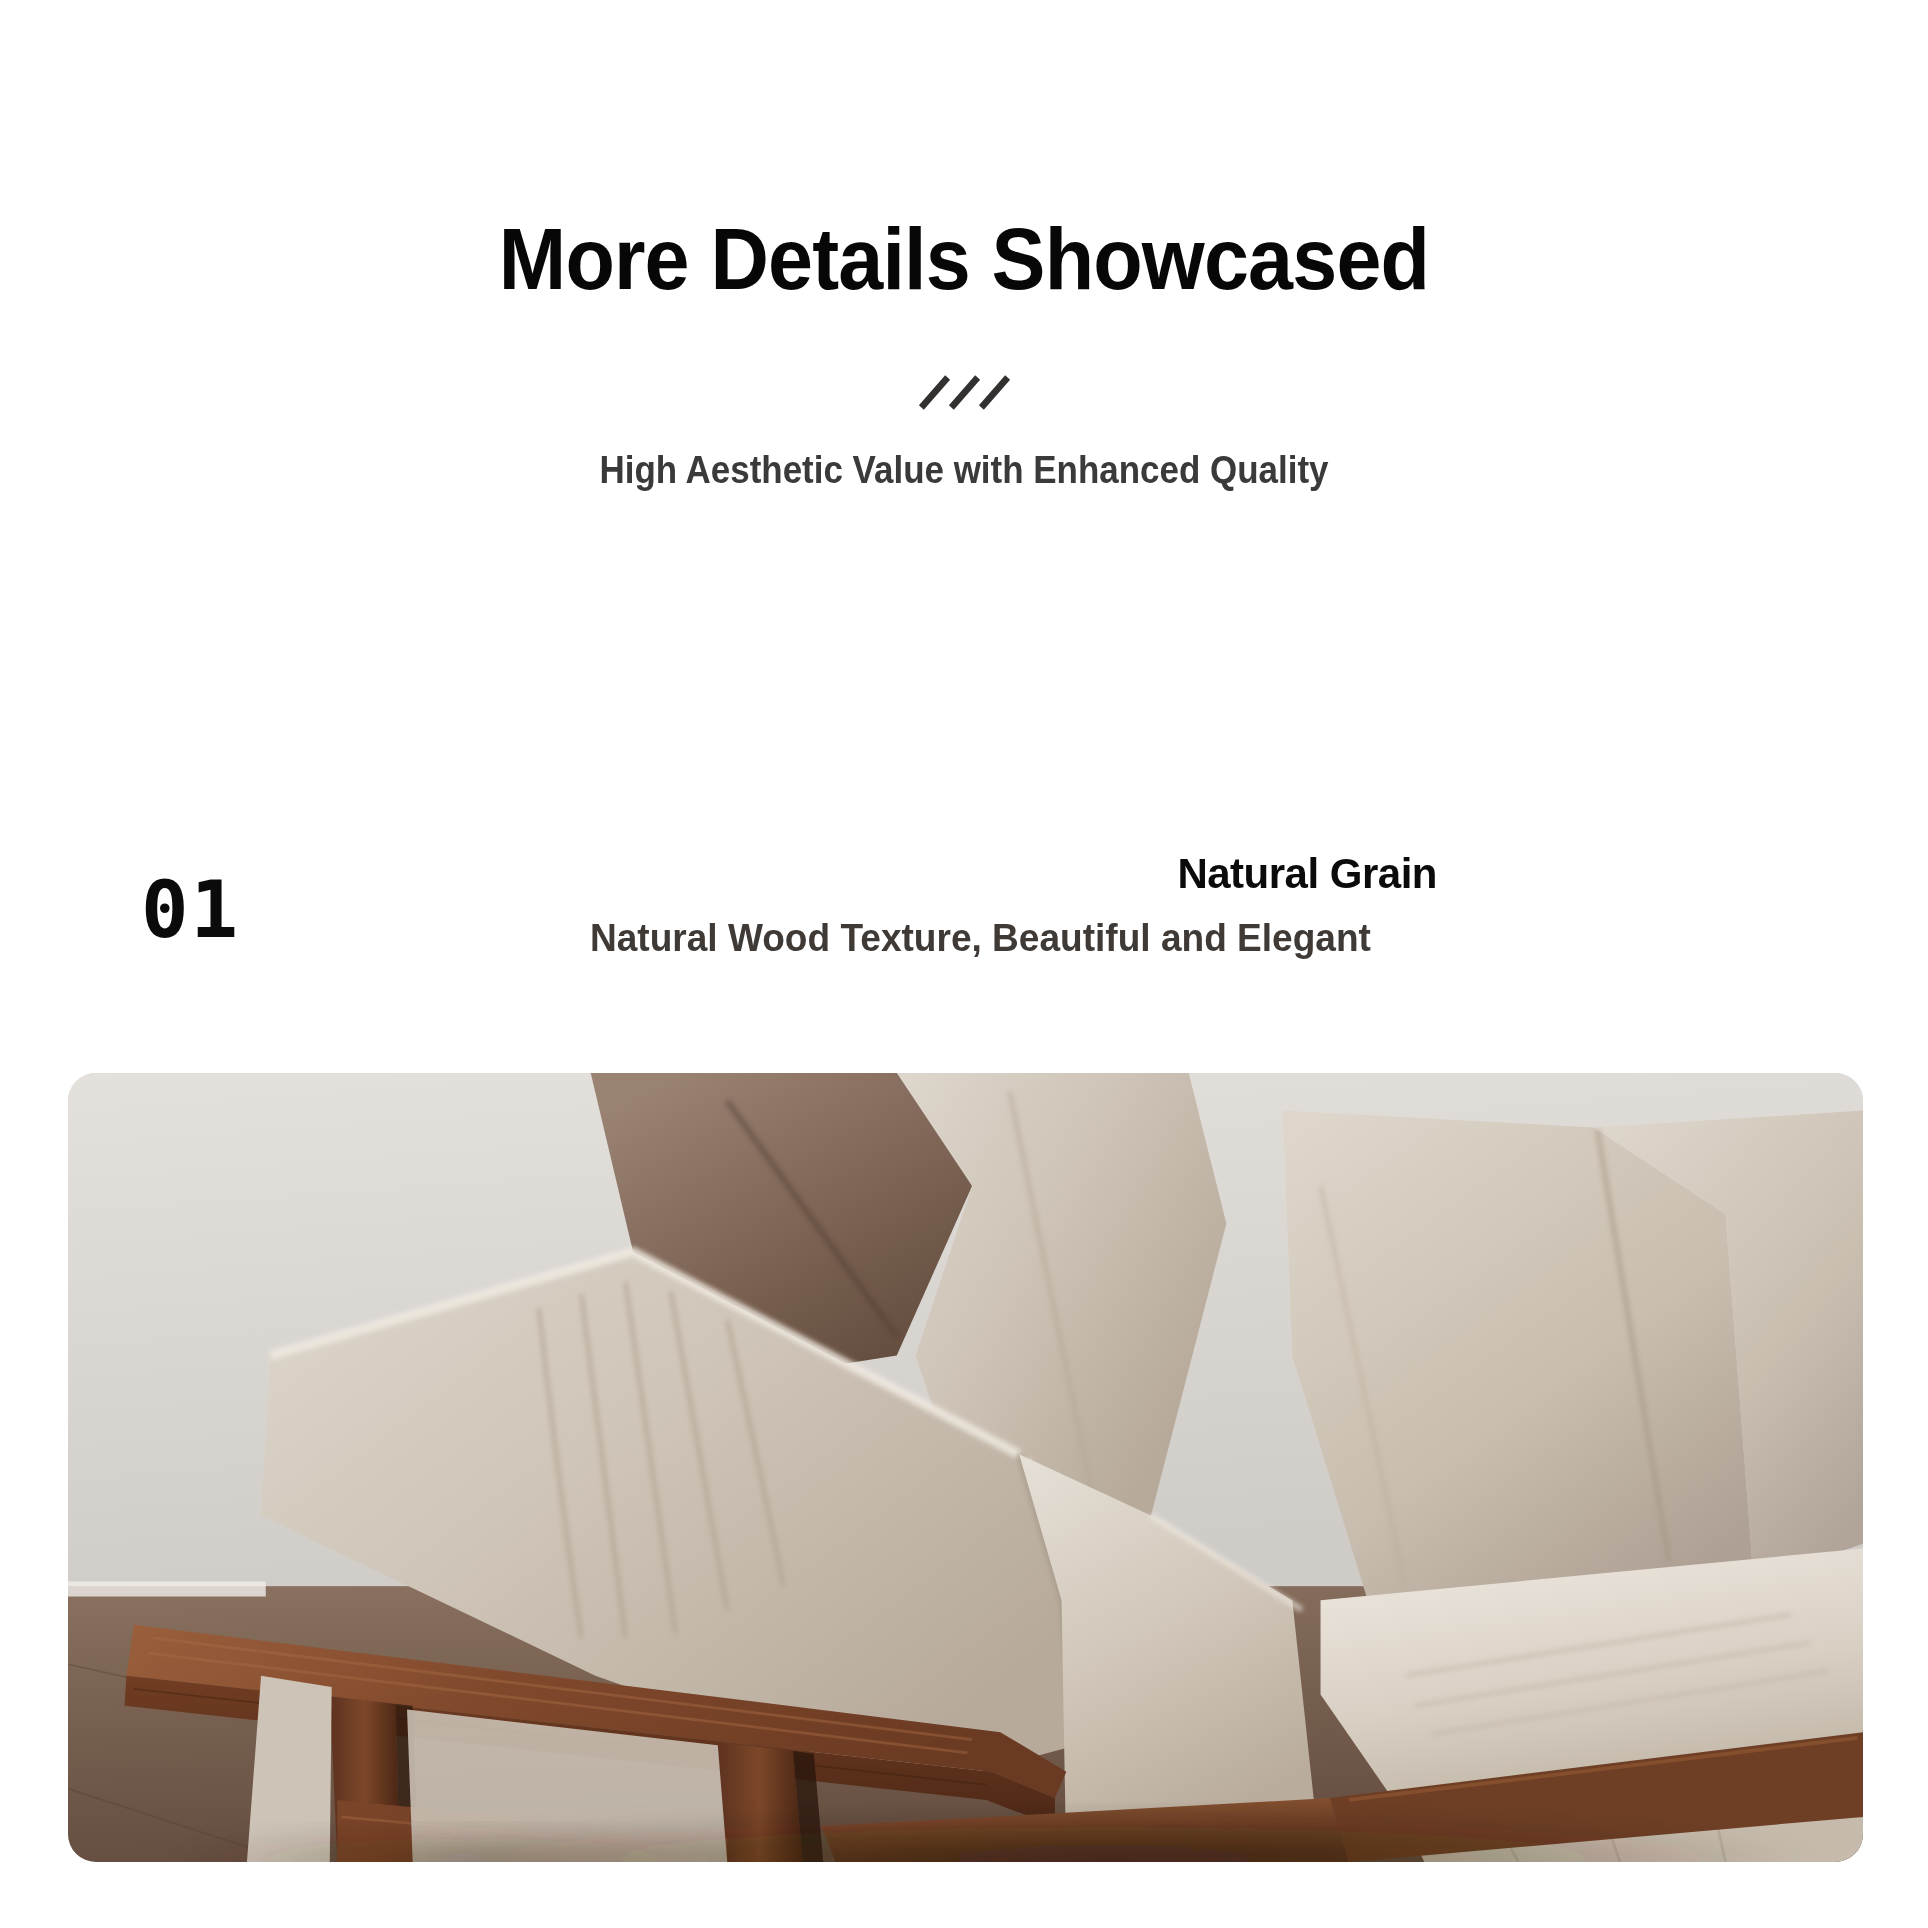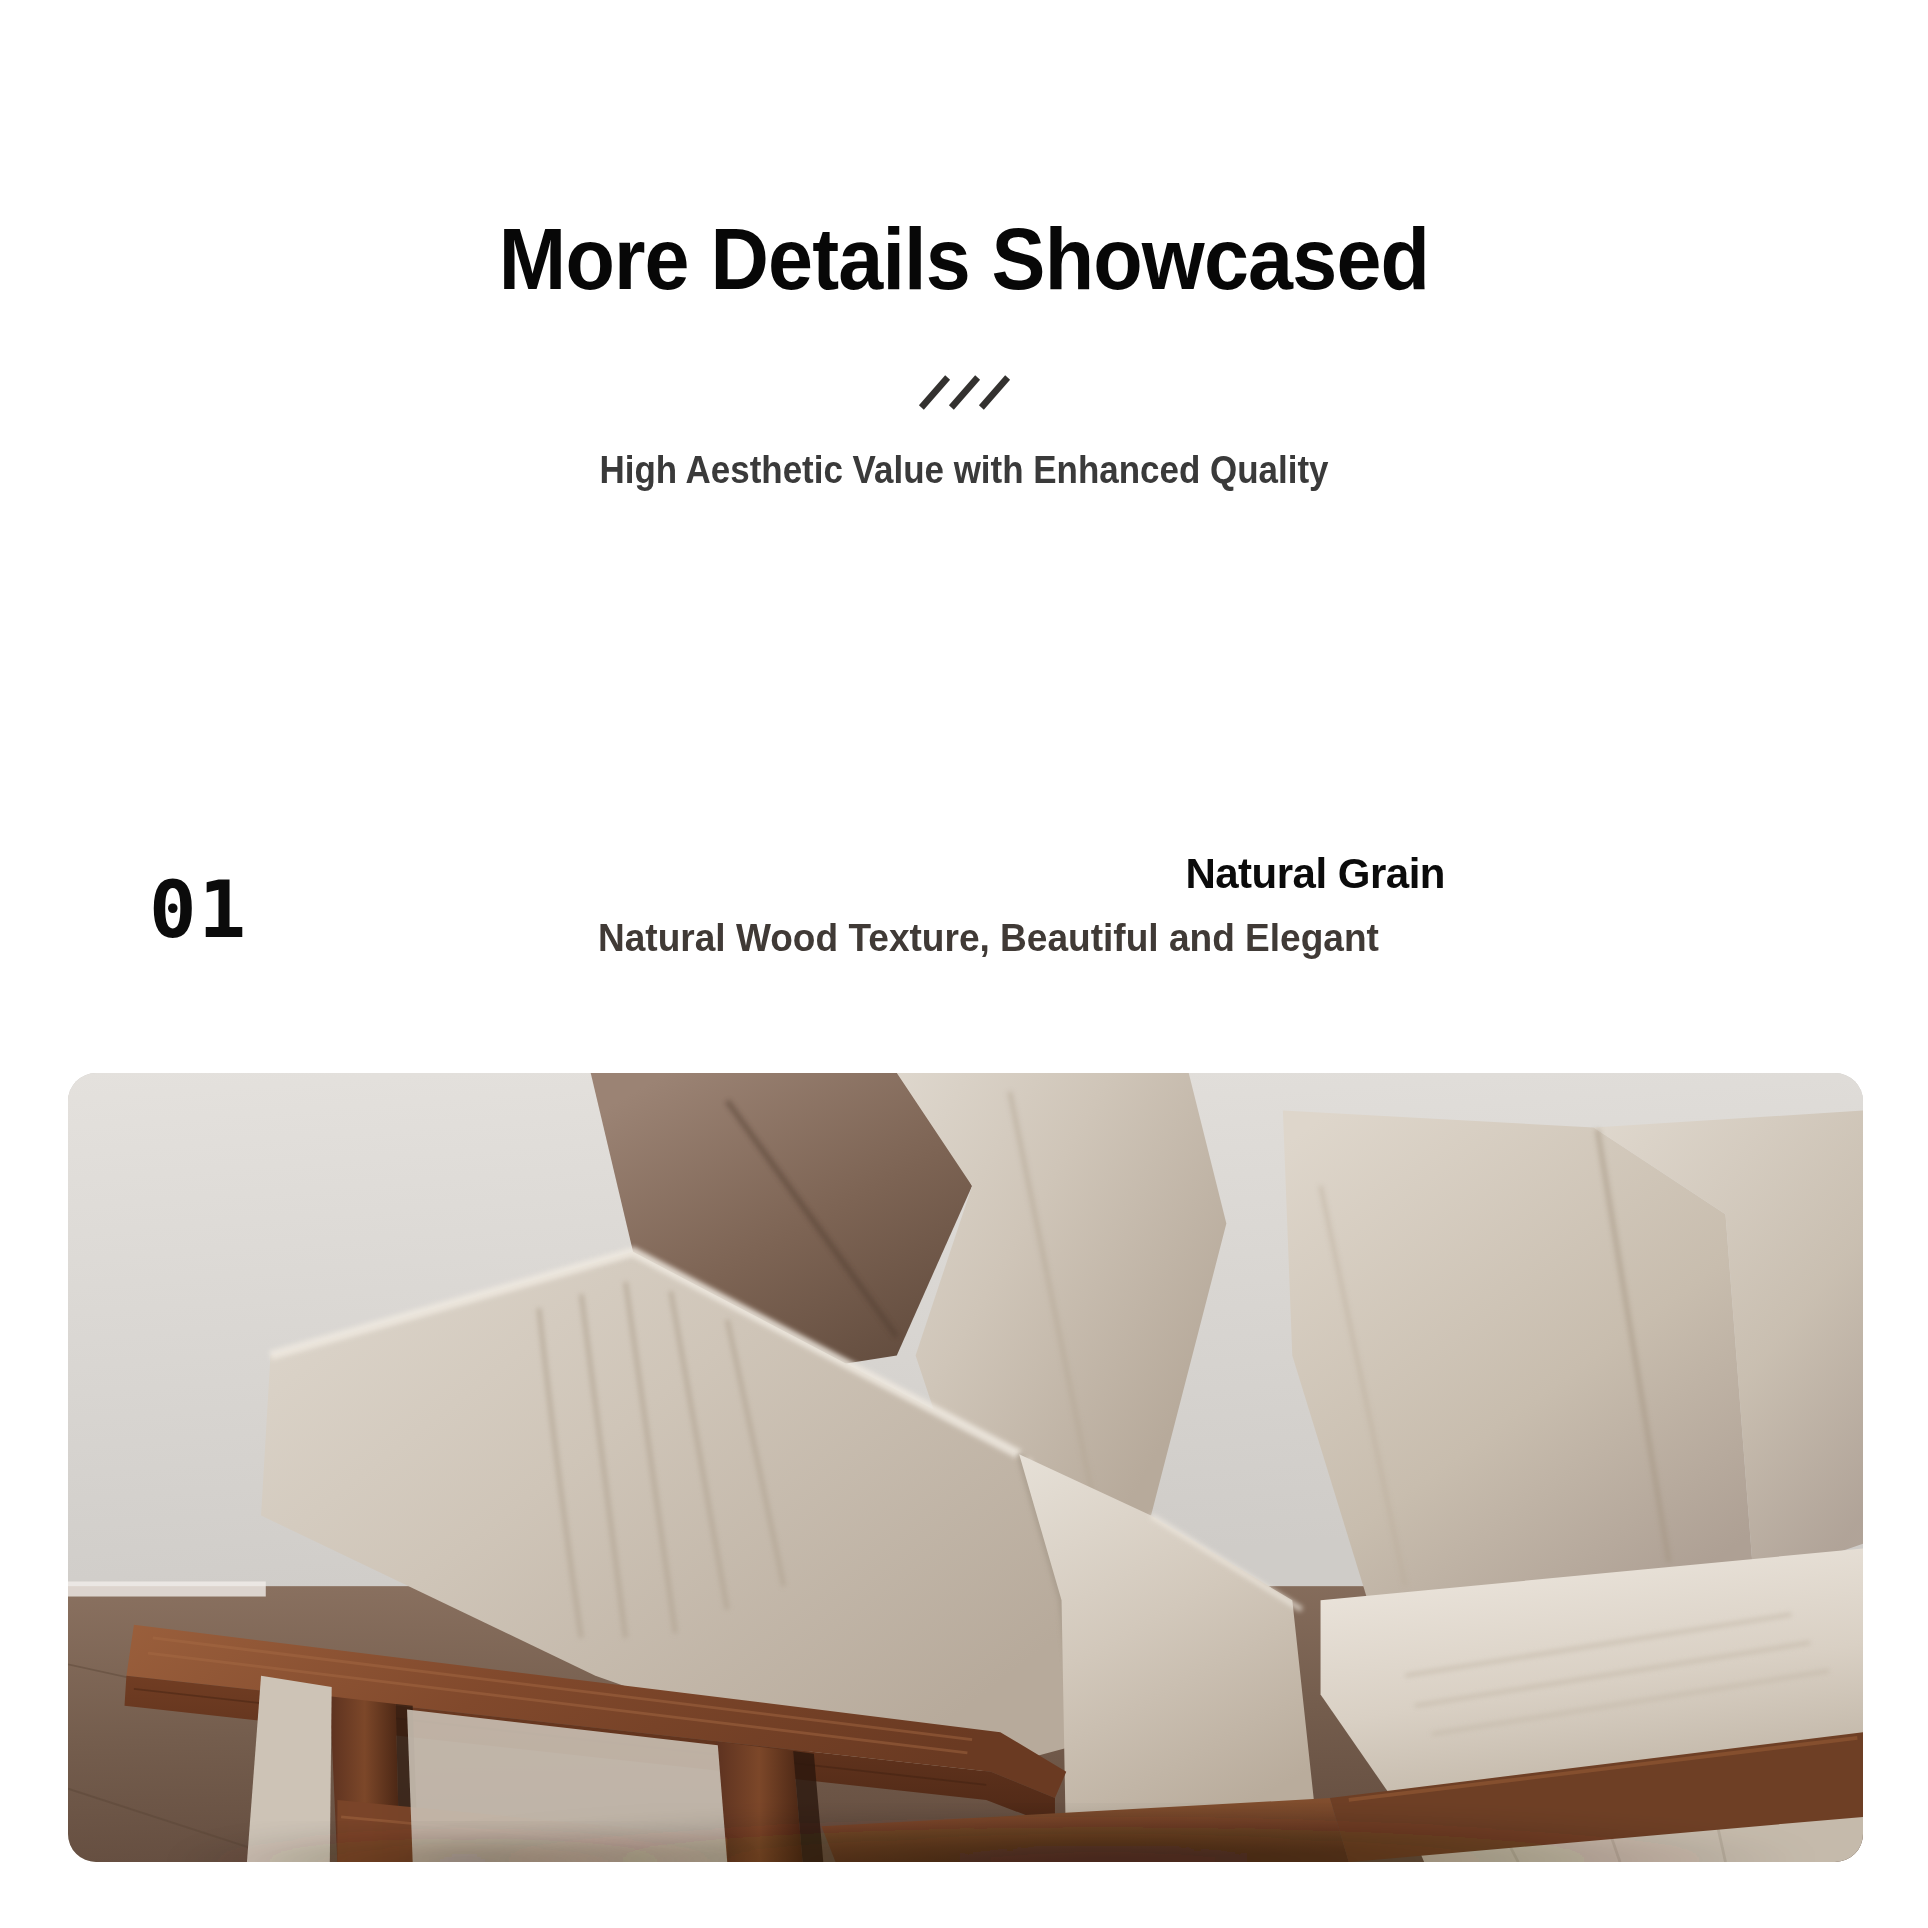--- a/index.html
+++ b/index.html
@@ -65,21 +65,21 @@
     color: #3a3a3a;
     transform: scaleX(0.92);
     transform-origin: center top;
     white-space: nowrap;
   }
 
   
   .feature-row {
     position: absolute;
     top: 852px;
-    left: 12px;
+    left: 4px;
     width: 1544px;
     height: 207px;
   }
 
   .feature-index {
     position: absolute;
     left: 137px;
     top: 19px;
     font-family: "DejaVu Sans Mono", "Liberation Mono", monospace;
     font-size: 79px;

